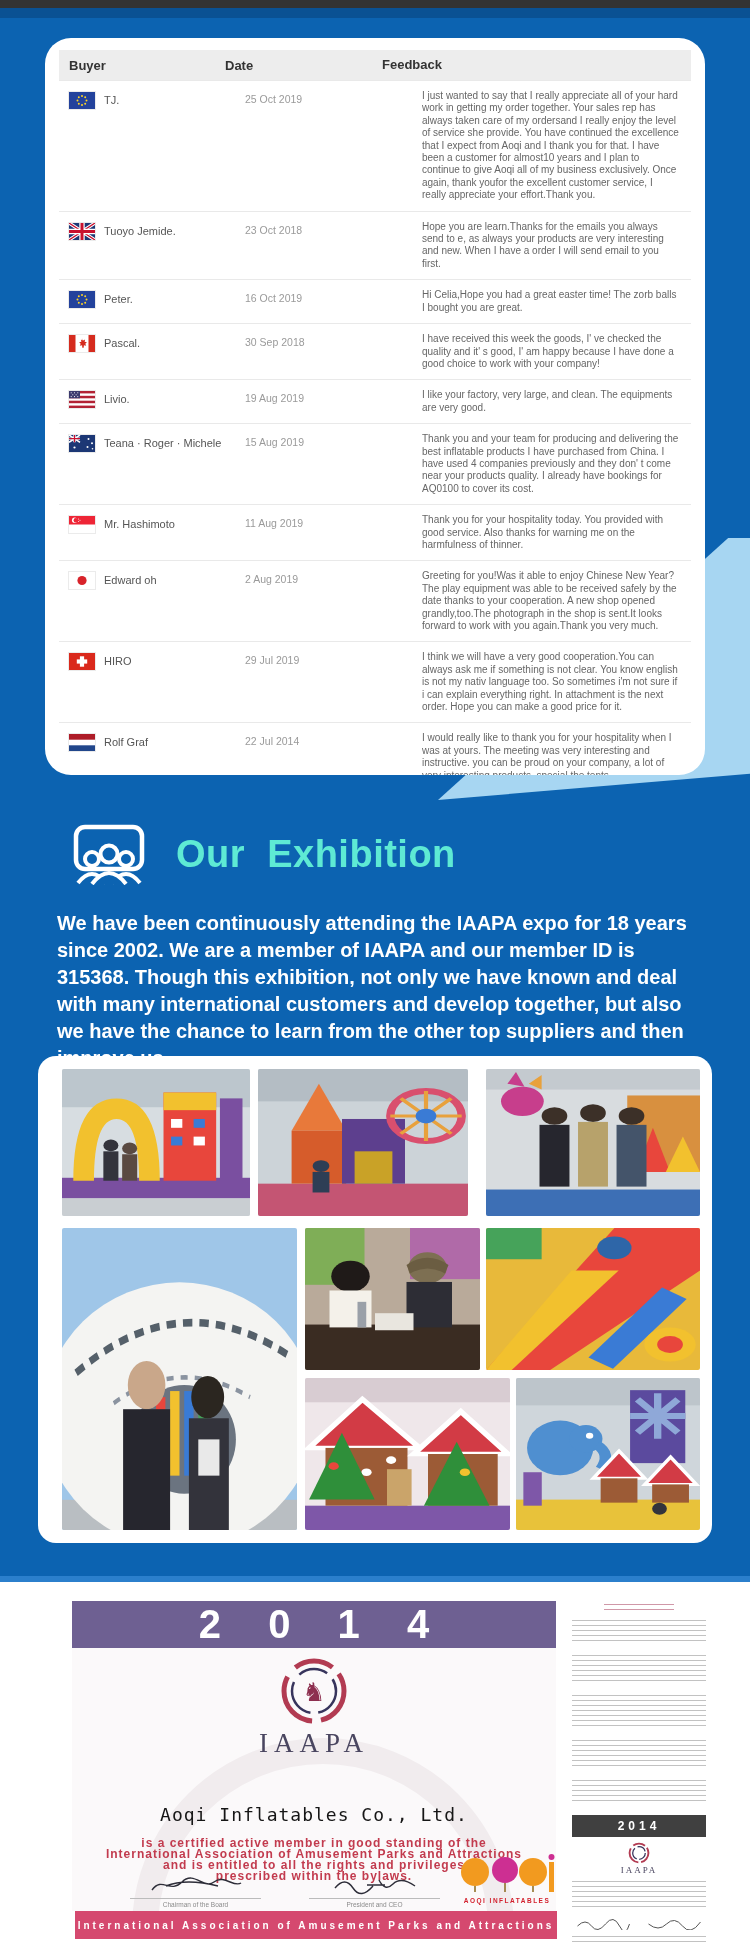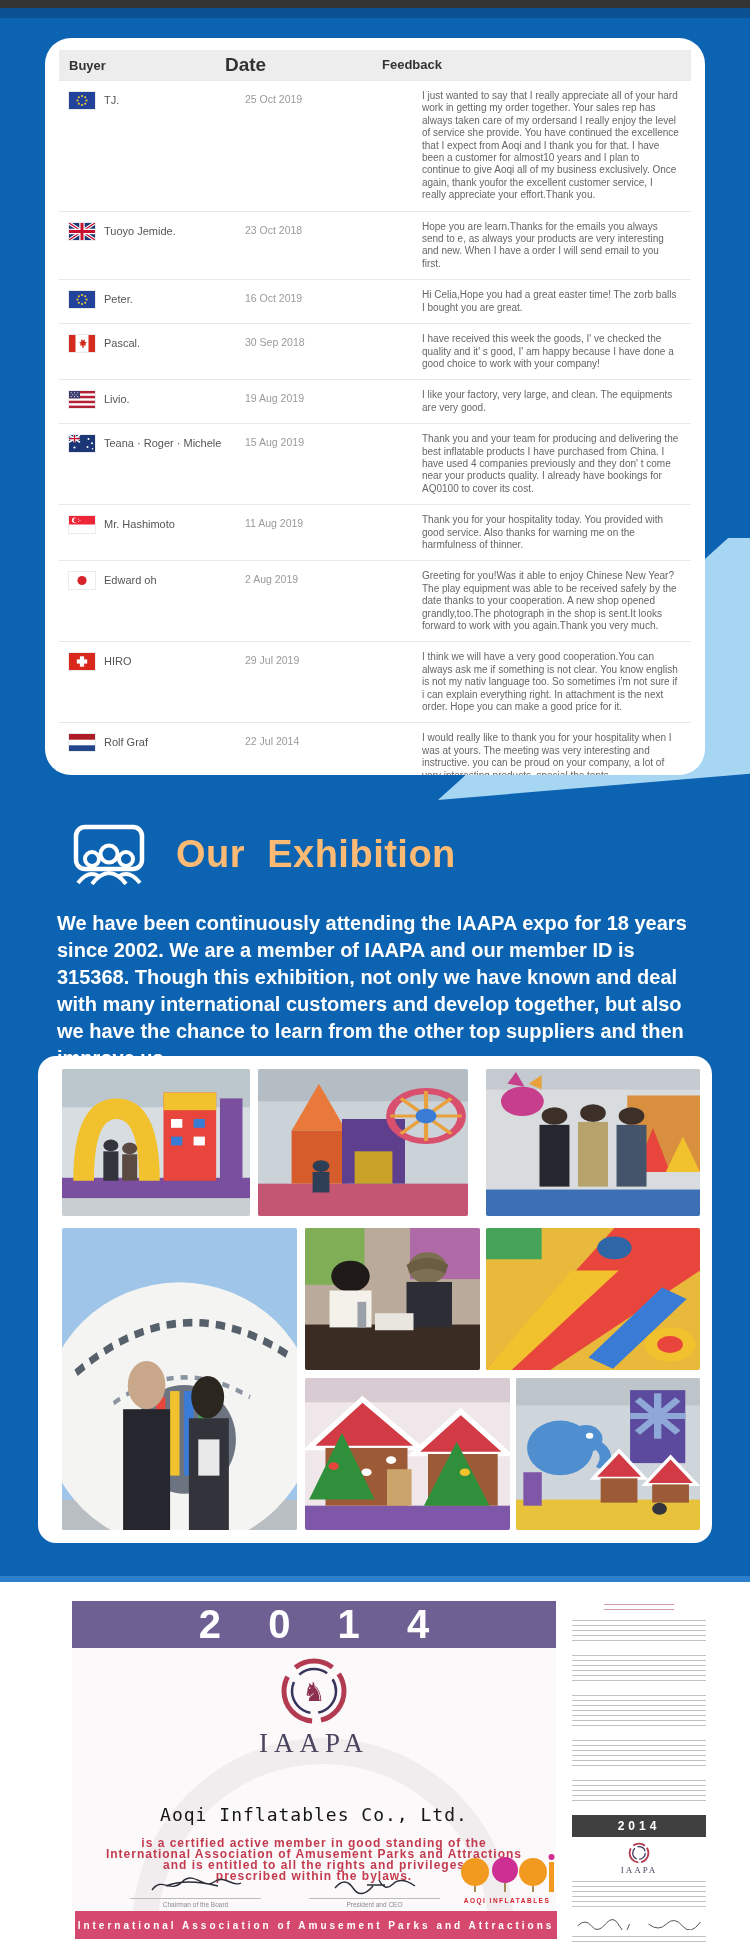--- a/index.html
+++ b/index.html
@@ -15,31 +15,31 @@
          border-radius:26px;z-index:2;overflow:hidden;}
   .tbl{margin:12px 14px 0 14px;}
   .thead{display:flex;background:#ededed;height:30px;align-items:center;
          font-size:13px;font-weight:bold;color:#333;}
   .frow{display:flex;border-top:1px solid #e9e9e9;padding:9px 0;gap:20px;}
   .thead{padding:0;}
   .thead .c-buyer,.frow .c-buyer{flex:0 0 166px;padding-left:10px;box-sizing:border-box;
         display:flex;align-items:flex-start;gap:9px;}
   .thead .c-buyer{align-items:center;}
   .c-date{flex:0 0 157px;font-size:10.5px;color:#9a9a9a;}
-  .thead .c-date{font-size:19px;color:#333;}
+  .thead .c-date{font-size:13px;color:#333;}
   .c-fb{flex:1;padding-right:12px;font-size:10px;line-height:12.4px;color:#666;}
   .thead .c-fb{font-size:13px;color:#333;}
   .frow .c-buyer{padding-top:2px;}
   .bname{font-size:11px;color:#555;line-height:13px;padding-top:2px;}
   .flag{flex:0 0 26px;height:17px;display:inline-block;box-shadow:0 0 0 1px rgba(0,0,0,.08);}
   .flag svg{display:block;}
   .frow .c-date{padding-top:3px;}
   
   .ex-head{position:absolute;top:815px;left:72px;display:flex;align-items:center;gap:30px;z-index:2;}
-  .ex-title{color:#fdba74;font-size:38px;font-weight:bold;white-space:pre;letter-spacing:.5px;}
+  .ex-title{color:#5eead4;font-size:38px;font-weight:bold;white-space:pre;letter-spacing:.5px;}
   .ex-desc{position:absolute;top:902px;left:57px;width:645px;color:#fff;font-size:20px;
            line-height:27px;font-weight:600;z-index:2;}
   
   .collage{position:absolute;top:1048px;left:38px;width:674px;height:487px;background:#fff;
            border-radius:18px;z-index:2;}
   .photo{position:absolute;overflow:hidden;border-radius:2px;}
   .photo svg{display:block;width:100%;height:100%;}
   .ph1{left:24px;top:13px;width:188px;height:147px;}
   .ph2{left:220px;top:13px;width:210px;height:147px;}
   .ph3{left:448px;top:13px;width:214px;height:147px;}

